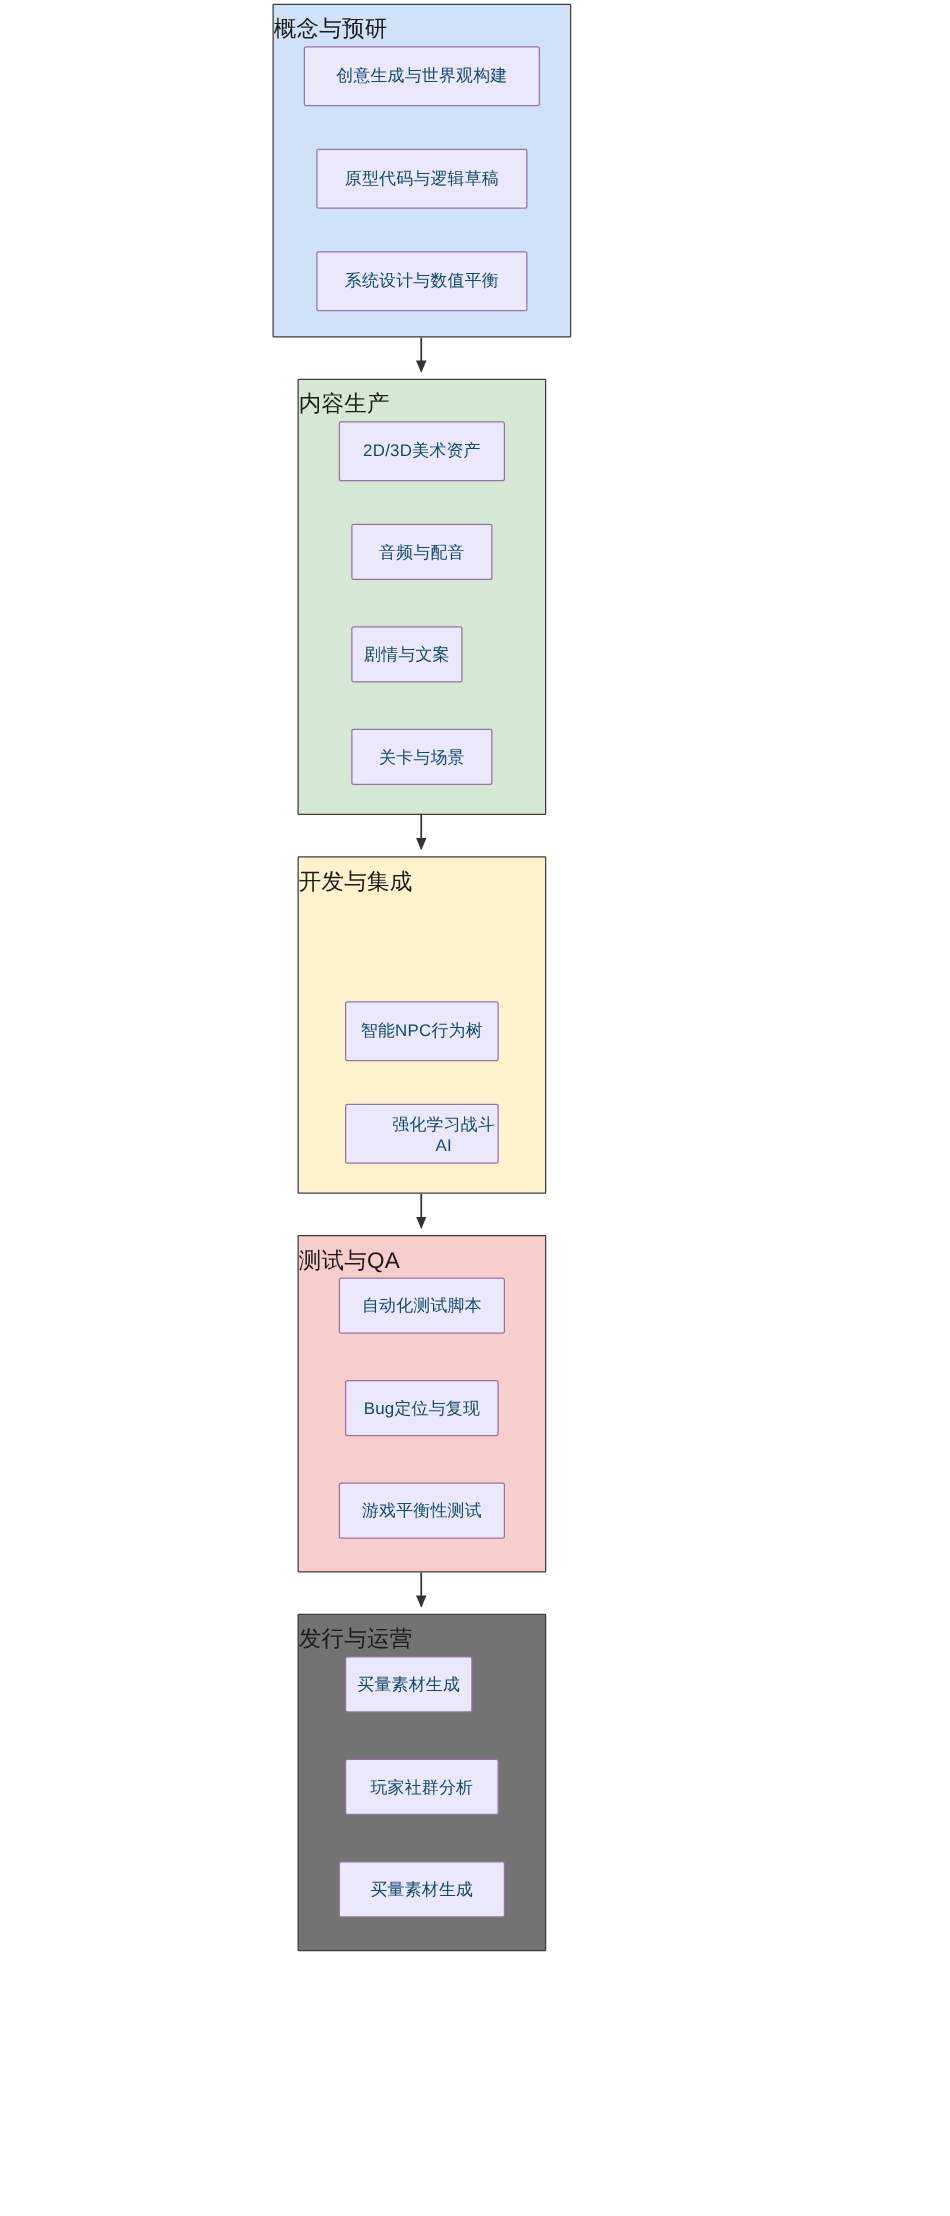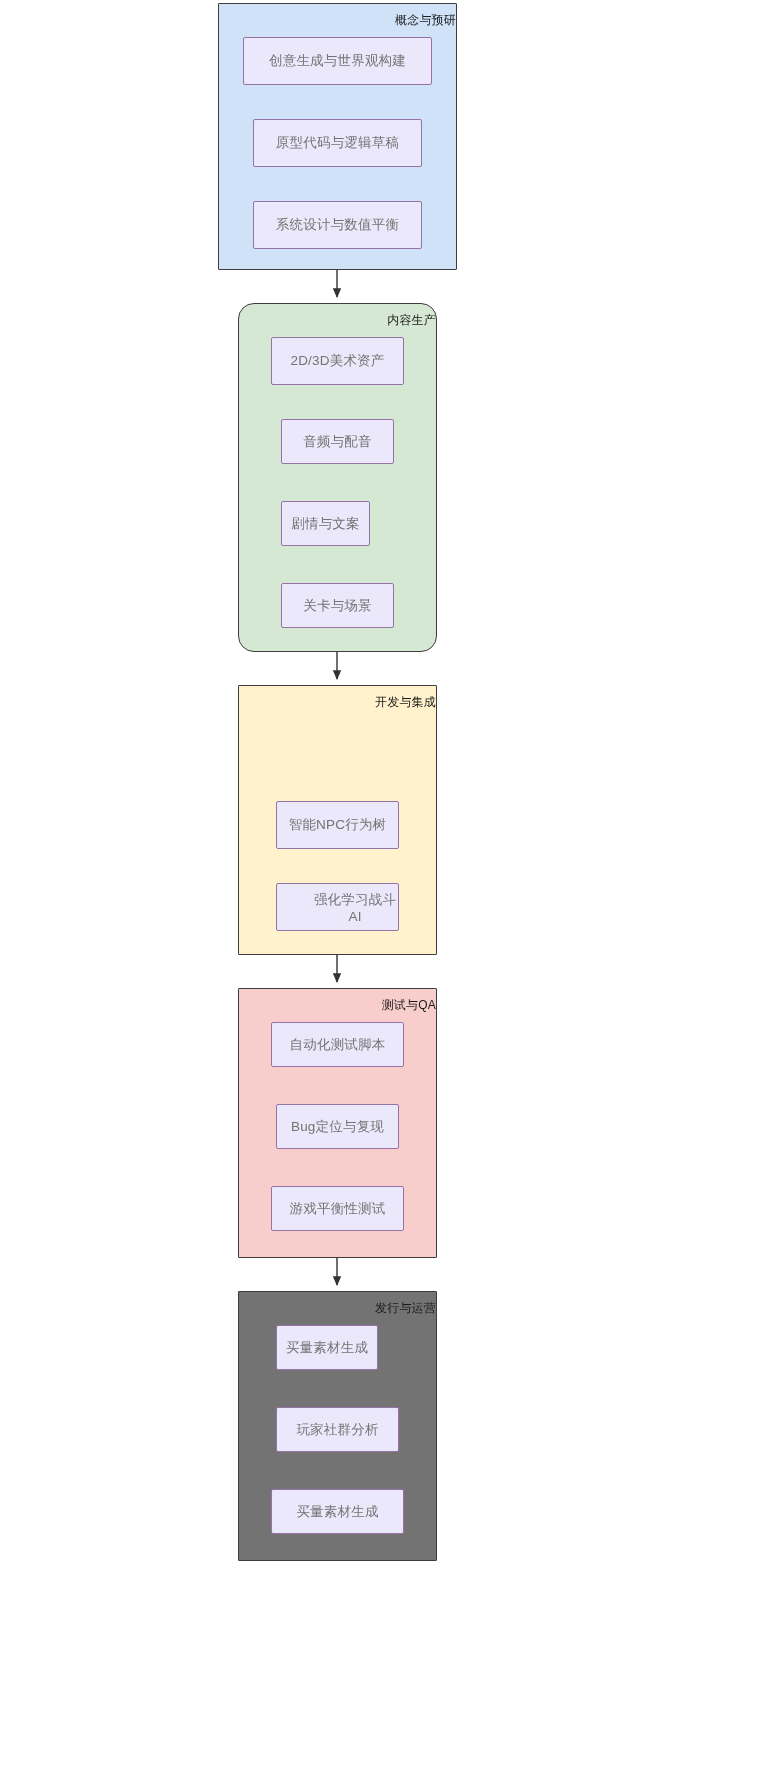--- a/index.html
+++ b/index.html
@@ -15,37 +15,37 @@
   .cluster{
     position:absolute;
     box-sizing:border-box;
     border:1.6px solid #3d3d3d;
     border-radius:1px;
   }
   .cluster-title{
     position:absolute;
     left:0;right:0;
     top:9px;
-    text-align:right;
-    font-size:12px;
+    text-align:left;
+    font-size:18px;
     color:#1a1a1a;
     line-height:1.2;
     letter-spacing:.2px;
   }
   .node{
     position:absolute;
     box-sizing:border-box;
     background:#ece8fb;
     border:1.3px solid #9673a6;
     border-radius:2px;
     display:flex;
     align-items:center;
     justify-content:center;
     font-size:13.5px;
-    color:#737373;
+    color:#0c4a6e;
     letter-spacing:.2px;
     text-align:center;
   }
   svg.edges{position:absolute;left:0;top:0;width:760px;height:1773px;pointer-events:none;}
 </style>
 </head>
 <body>
 
 <div id="canvas">
 
@@ -75,21 +75,21 @@
   <div class="node" style="left:243px;top:37px;width:189px;height:48px;">
     <span>创意生成与世界观构建</span>
   </div>
   <div class="node" style="left:253px;top:119px;width:169px;height:48px;">
     <span>原型代码与逻辑草稿</span>
   </div>
   <div class="node" style="left:253px;top:201px;width:169px;height:48px;">
     <span>系统设计与数值平衡</span>
   </div>
 
-  <div class="cluster" style="left:238px;top:303px;width:199px;height:349px;background:#d5e8d4;border-radius:16px;">
+  <div class="cluster" style="left:238px;top:303px;width:199px;height:349px;background:#d5e8d4;">
     <div class="cluster-title">内容生产</div>
   </div>
   <div class="node" style="left:271px;top:337px;width:133px;height:48px;">
     <span>2D/3D美术资产</span>
   </div>
   <div class="node" style="left:281px;top:419px;width:113px;height:45px;">
     <span>音频与配音</span>
   </div>
   <div class="node" style="left:281px;top:501px;width:89px;height:45px;">
     <span>剧情与文案</span>

